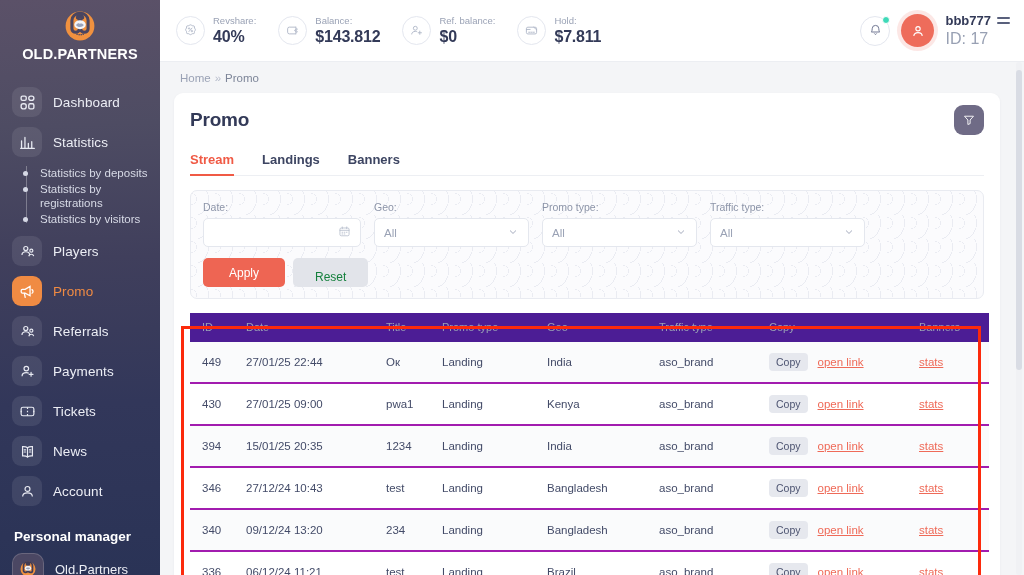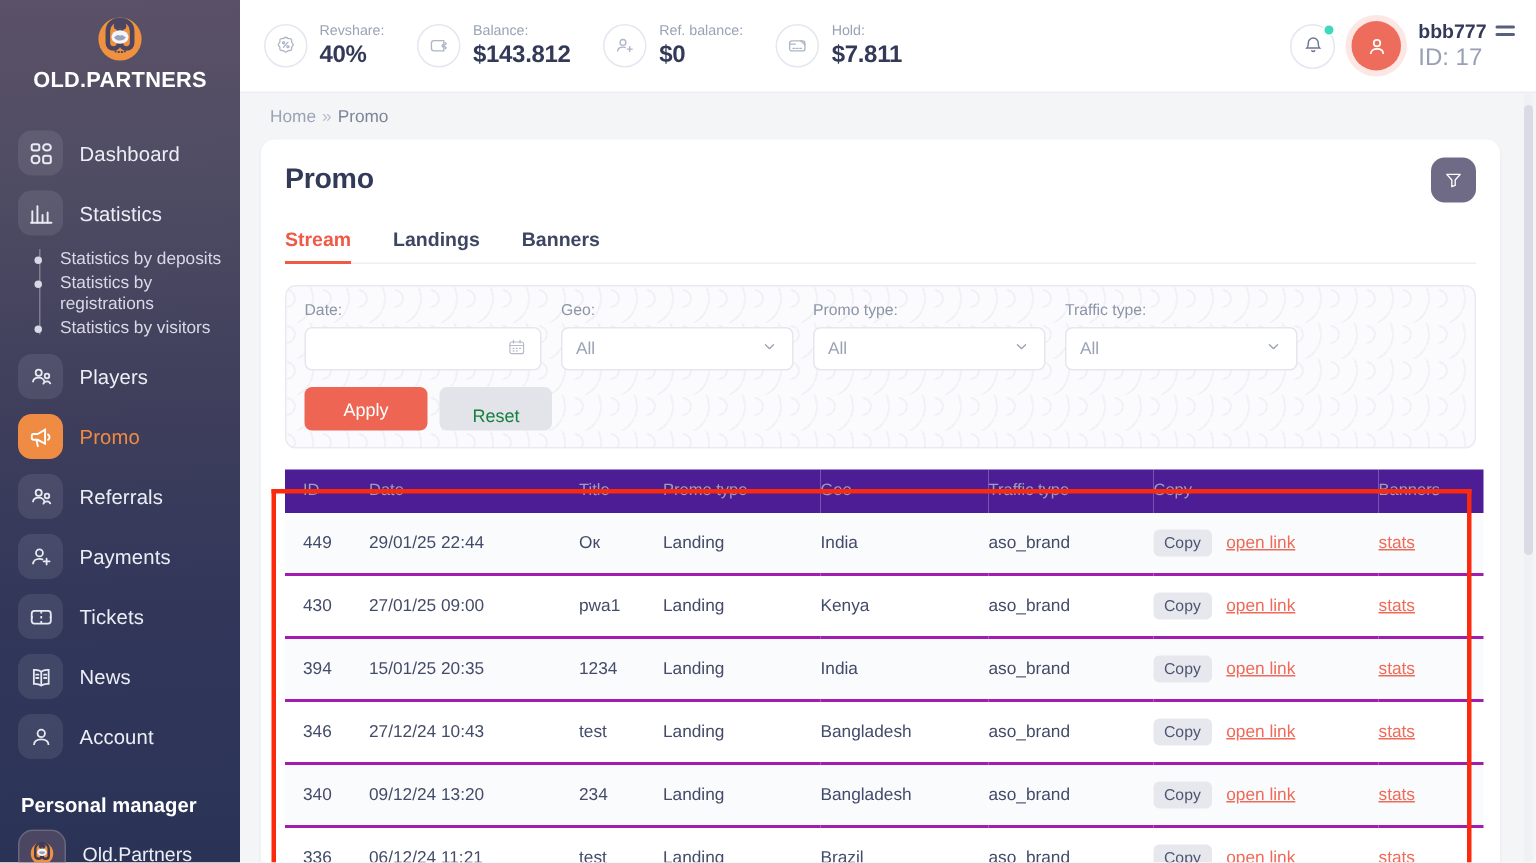--- a/index.html
+++ b/index.html
@@ -544,21 +544,21 @@
               <th>Promo type</th>
               <th>Geo</th>
               <th>Traffic type</th>
               <th>Copy</th>
               <th>Banners</th>
             </tr>
           </thead>
           <tbody id="tbody">
               <tr>
                 <td>449</td>
-                <td>29/01/25 22:44</td>
+                <td>27/01/25 22:44</td>
                 <td>Ок</td>
                 <td>Landing</td>
                 <td>India</td>
                 <td>aso_brand</td>
                 <td>
                   <div class="copy-cell">
                     <button class="copy-btn">Copy</button>
                     <a class="link">open link</a>
                   </div>
                 </td>

